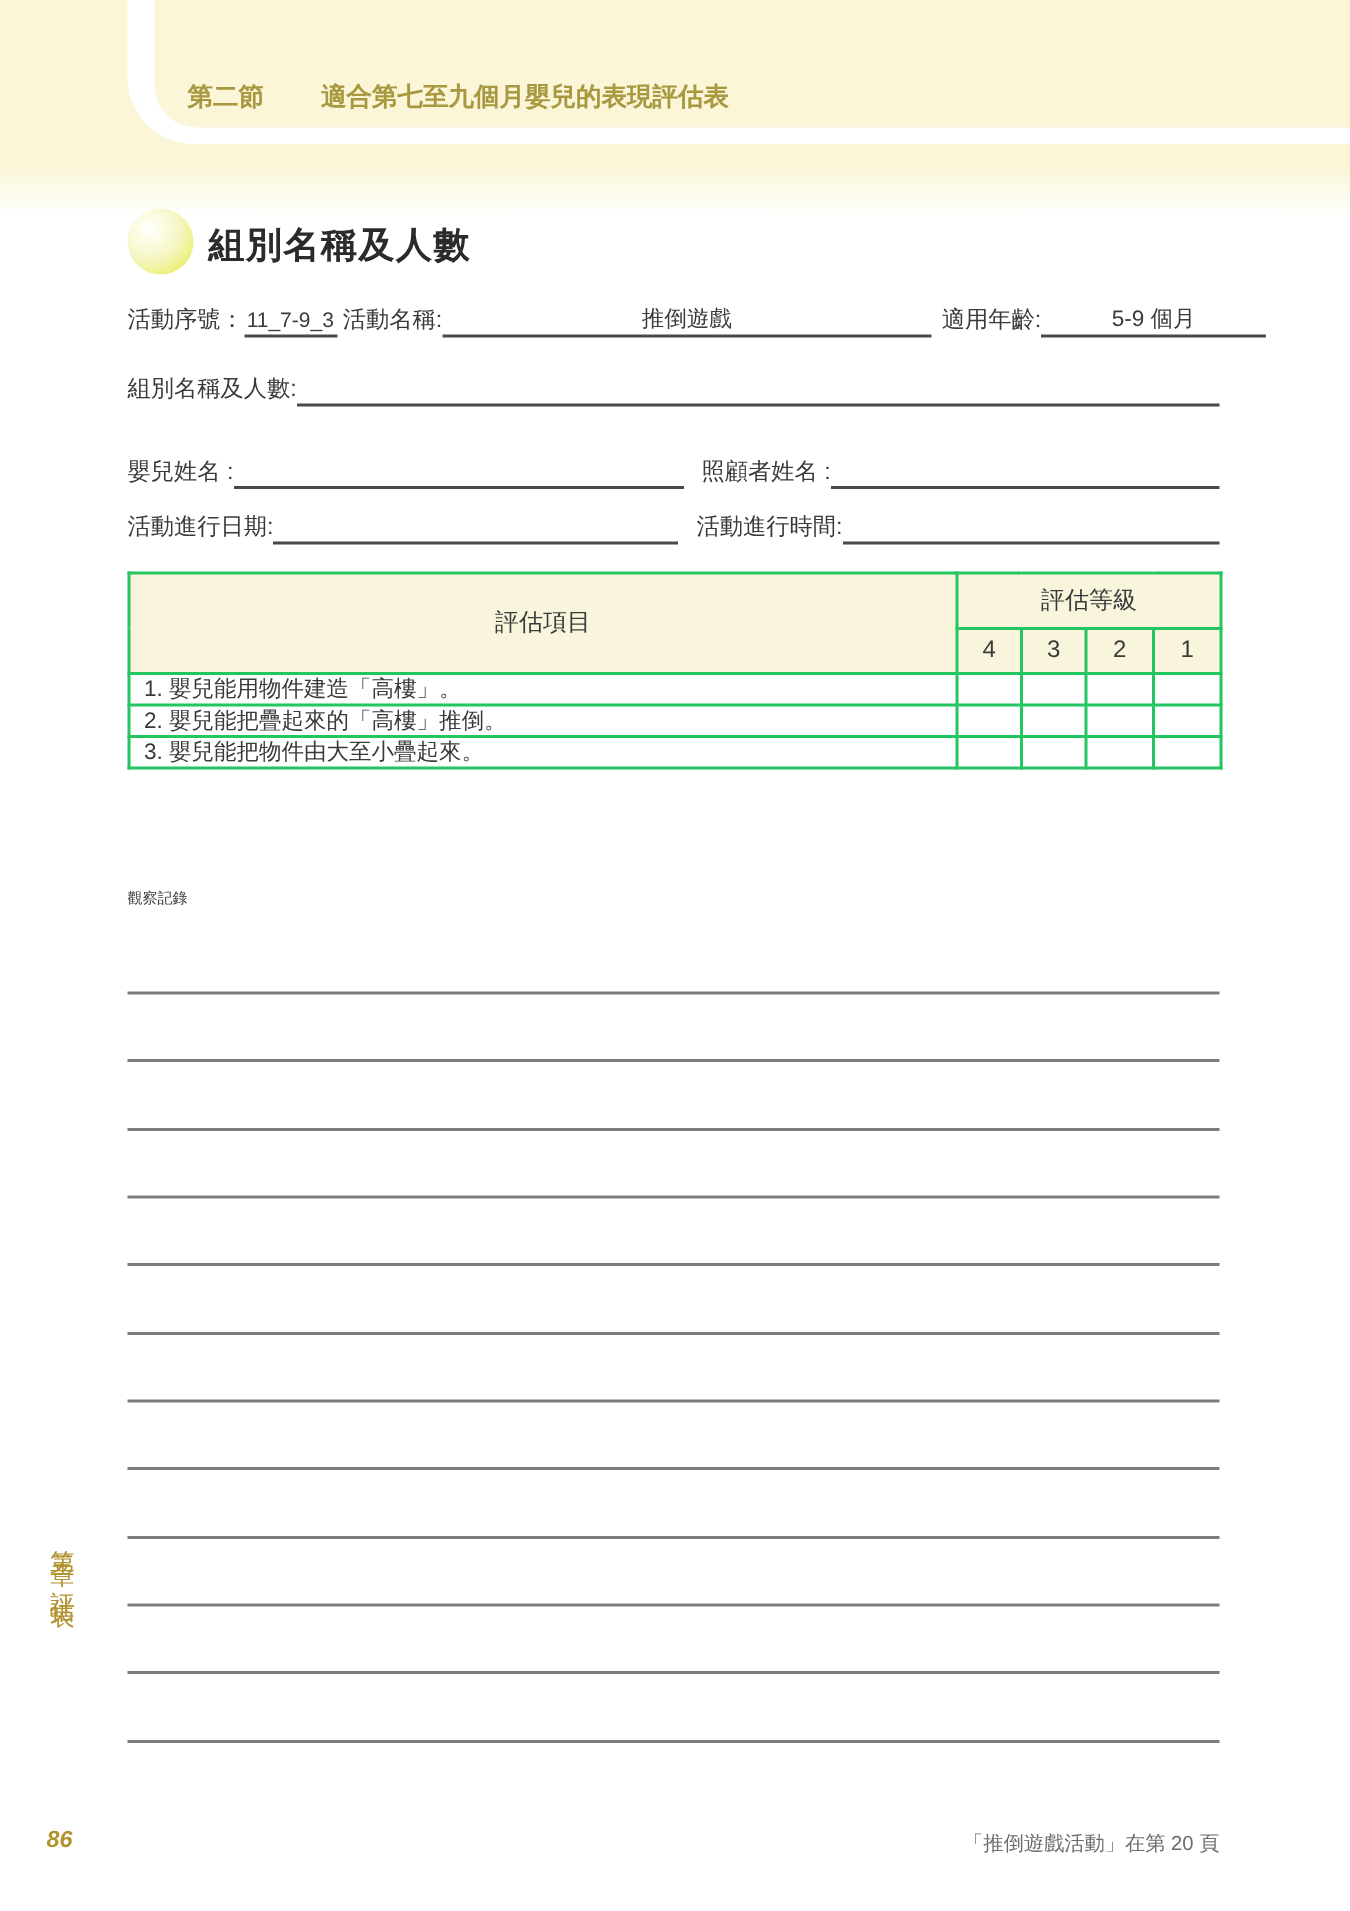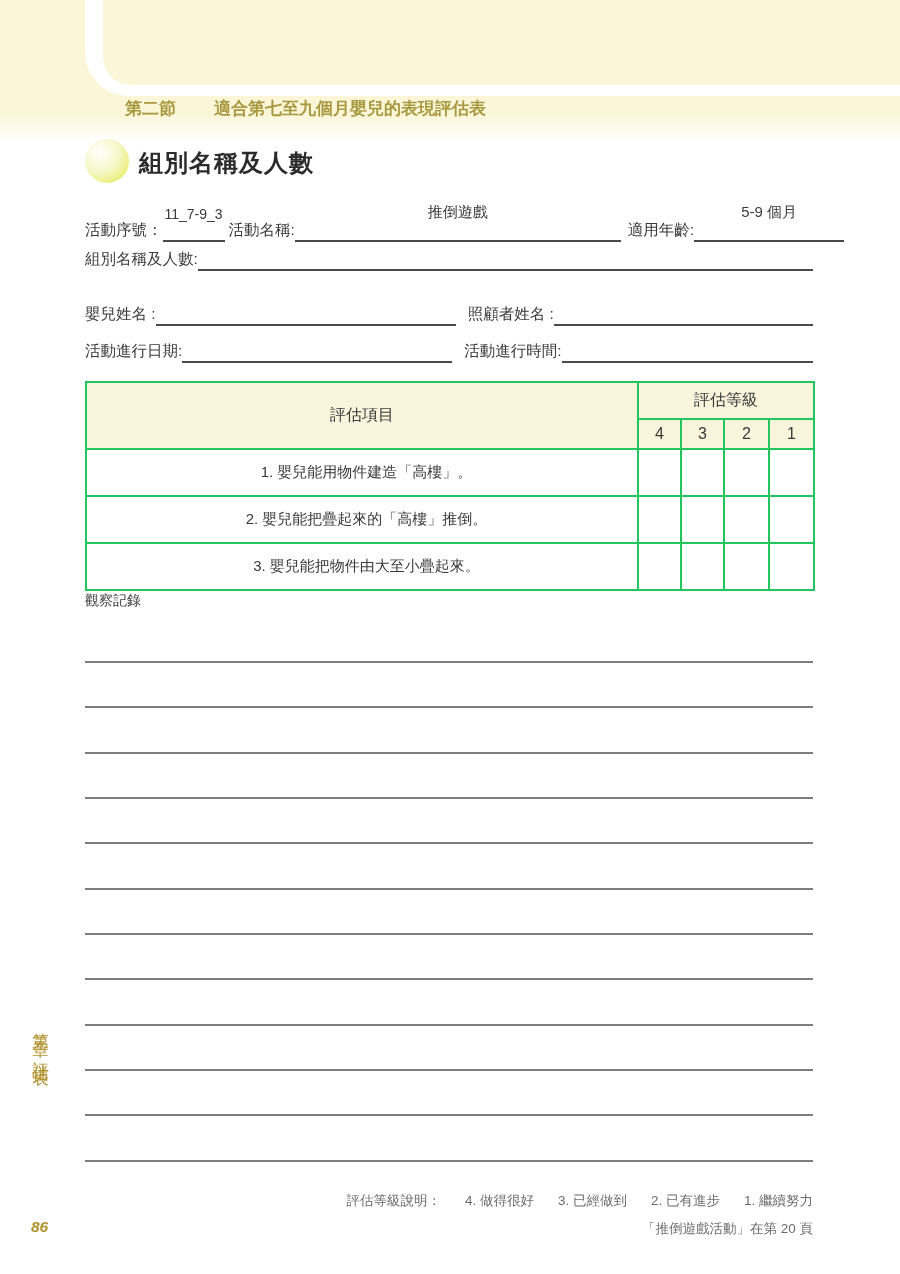--- a/index.html
+++ b/index.html
@@ -12,56 +12,56 @@
 
   
   .hdr-bg    { position:absolute; left:0; top:0; width:900px; height:113px; background:#faf6d7; }
   .hdr-fade  { position:absolute; left:0; top:113px; width:900px; height:30px;
                background:linear-gradient(#faf6d7,#ffffff); }
   .hdr-white { position:absolute; left:85px; top:0; width:815px; height:96px;
                background:#ffffff; border-bottom-left-radius:44px; }
   .hdr-inner { position:absolute; left:103px; top:0; width:797px; height:85px;
                background:#faf6d7; border-bottom-left-radius:28px; }
   .section-row { position:absolute; left:125px; top:53px; display:flex; gap:38px;
-                 font-size:17px; font-weight:bold; color:#a8983f; white-space:nowrap;margin-top:44px; }
+                 font-size:17px; font-weight:bold; color:#a8983f; white-space:nowrap; }
 
   
   .ball-icon { position:absolute; left:85px; top:139px; width:44px; height:44px; border-radius:50%;
     background:radial-gradient(circle at 33% 30%, #ffffff 0%, #fcfce6 20%, #f5f6c4 48%,
                #eef18a 72%, #e0e73c 88%, #d5de0c 100%); }
   .page-title { position:absolute; left:139px; top:147px; font-size:24px; font-weight:bold;
                 color:#2b2b2b; letter-spacing:1px; white-space:nowrap; }
 
   
   .frow { position:absolute; left:85px; width:728px; display:flex; align-items:flex-end;
           font-size:15.5px; color:#3a3a3a; white-space:nowrap; }
   .flabel { flex:0 0 auto; padding-bottom:1px; }
   .fval  { border-bottom:2px solid #4a4a4a; text-align:center; font-size:15px;
-           padding-bottom:18px; min-height:20px; }
+           padding-bottom:1px; min-height:20px; }
   .w62  { flex:0 0 62px; }
   .w326 { flex:0 0 326px; }
   .w150 { flex:0 0 150px; }
   .w300 { flex:0 0 300px; }
   .w270 { flex:0 0 270px; }
   .grow { flex:1 1 auto; }
   .ml4 { margin-left:4px; } .ml7 { margin-left:7px; } .ml12 { margin-left:12px; }
 
   
   .atable { position:absolute; left:85px; top:381px; width:728px;
             border-collapse:collapse; table-layout:fixed; }
   .atable td { border:2px solid #22c55e; color:#3a3a3a; }
   .atable .hdr { background:#f8f5dc; text-align:center; font-size:16px; }
   .atable .item-hdr { font-size:16px; }
   .atable .lvl { height:30px; font-size:16px; }
   .atable .rating-hdr { height:37px; }
-  .atable .item { height:47px; font-size:15px; padding-left:9px; background:#ffffff;text-align:center; }
+  .atable .item { height:21px; font-size:15px; padding-left:9px; background:#ffffff; }
   .atable .score { background:#ffffff; }
 
   
-  .obs-label { position:absolute; left:85px; top:592px; font-size:14px; color:#3c3c3c; }
+  .obs-label { position:absolute; left:85px; top:592px; font-size:10px; color:#3c3c3c; }
   .rule { position:absolute; left:85px; width:728px; height:0;
           border-bottom:2px solid #7d7d7d; }
 
   
   .side { position:absolute; left:30px; top:1020px; writing-mode:vertical-rl;
           font-size:16.5px; color:#b2922e; letter-spacing:4px; font-weight:500; }
   .side .gap { display:inline-block; height:16px; }
   .pagenum { position:absolute; left:31px; top:1218px; font-size:15.5px; font-weight:bold;
              color:#b2922e;font-style:italic; }
 
@@ -171,22 +171,15 @@
   <div class="rule" style="top:1024px;"></div>
   <div class="rule" style="top:1069px;"></div>
   <div class="rule" style="top:1114px;"></div>
   <div class="rule" style="top:1160px;"></div>
 
   <div class="side">
     <span>第三章</span><span class="gap"></span><span>評估表</span>
   </div>
   <div class="pagenum">86</div>
 
-  <div class="legend">
-    <span>評估等級說明：</span>
-    <span>4. 做得很好</span>
-    <span>3. 已經做到</span>
-    <span>2. 已有進步</span>
-    <span>1. 繼續努力</span>
-  </div>
   <div class="ref">「推倒遊戲活動」在第 20 頁</div>
 
 </div>
 
 </body></html>

